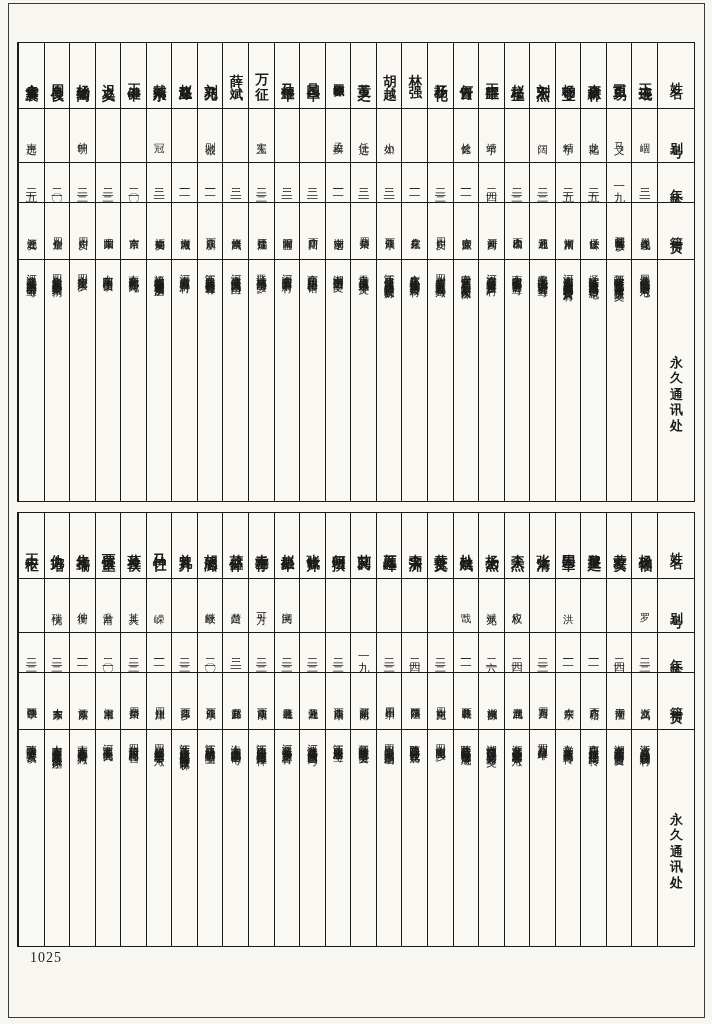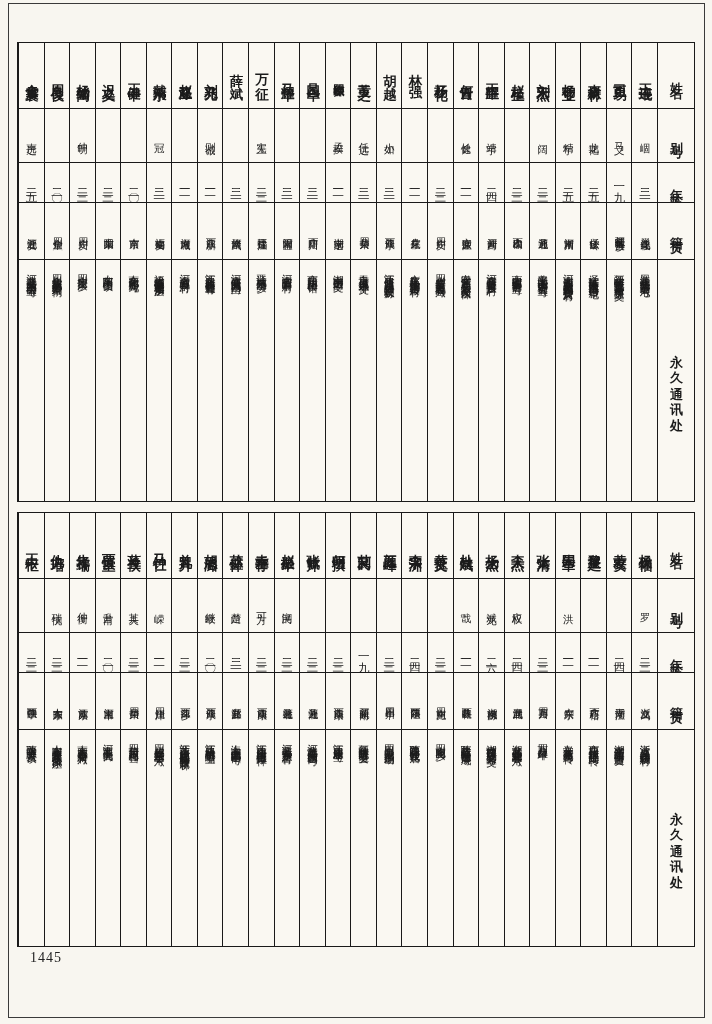--- a/index.html
+++ b/index.html
@@ -949,14 +949,14 @@
         </div>
       <div class="cell cell-native">
           <span class="vtext">籍贯</span>
         </div>
       <div class="cell cell-addr">
           <span class="vtext">永久通讯处</span>
         </div>
     </div>
   </section>
 
-  <div class="page-number">1445</div>
+  <div class="page-number">1025</div>
 </div>
 
 </body></html>

